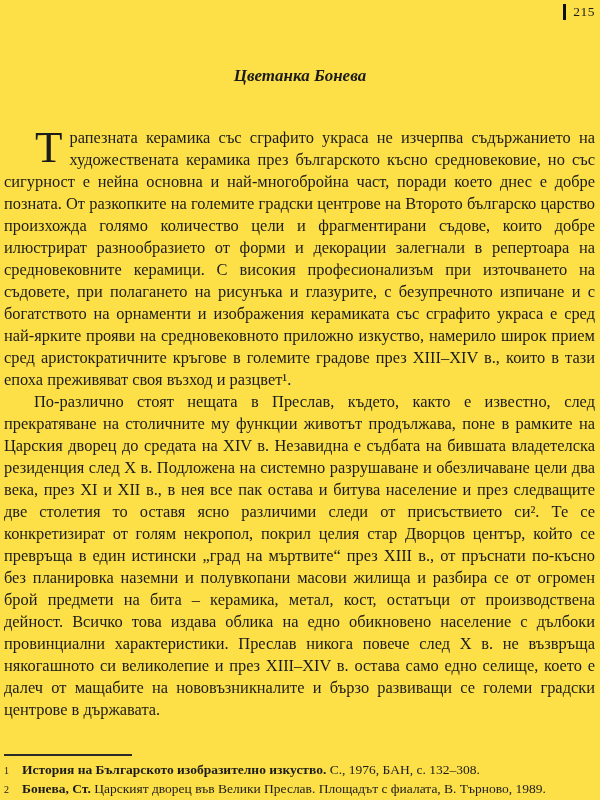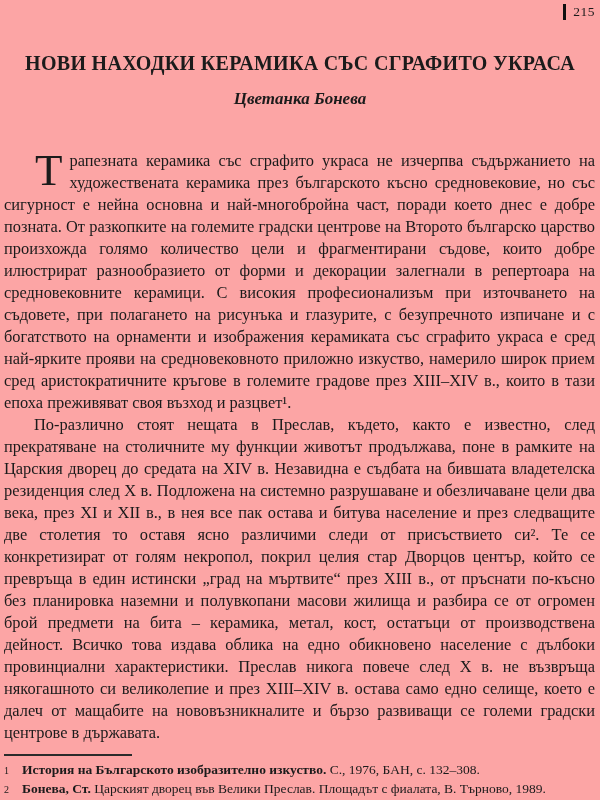--- a/index.html
+++ b/index.html
@@ -4,21 +4,21 @@
 <style>
   html, body {
     margin: 0;
     padding: 0;
     background: #ffffff;
   }
   .page {
     position: relative;
     width: 600px;
     height: 800px;
-    background: #fca5a5;
+    background: #fde047;
     overflow: hidden;
     font-family: "Liberation Serif", serif;
     color: #1b1b1b;
   }
   .pagenum-wrap {
     position: absolute;
     top: 4px;
     right: 5px;
     display: flex;
     align-items: center;
@@ -95,21 +95,20 @@
 <body>
 
 <div class="page">
 
   <div class="pagenum-wrap">
     <span class="pagenum-bar"></span>
     <span class="pagenum">215</span>
   </div>
 
   <h1 class="title">
-    <span class="title-line">НОВИ НАХОДКИ КЕРАМИКА СЪС СГРАФИТО УКРАСА</span>
   </h1>
 
   <div class="author">Цветанка Бонева</div>
 
   <div class="body-text">
     <p class="para"><span class="dropcap">Т</span><span>рапезната керамика със сграфито украса не изчерпва съдържанието на художествената керамика през българското късно средновековие, но със сигурност е нейна основна и най-многобройна част, поради което днес е добре позната. От разкопките на големите градски центрове на Второто българско царство произхожда голямо количество цели и фрагментирани съдове, които добре илюстрират разнообразието от форми и декорации залегнали в репертоара на средновековните керамици. С високия професионализъм при източването на съдовете, при полагането на рисунъка и глазурите, с безупречното изпичане и с богатството на орнаменти и изображения керамиката със сграфито украса е сред най-ярките прояви на средновековното приложно изкуство, намерило широк прием сред аристократичните кръгове в големите градове през XIII–XIV в., които в тази епоха преживяват своя възход и разцвет¹.</span></p>
     <p class="para para-indent">По-различно стоят нещата в Преслав, където, както е известно, след прекратяване на столичните му функции животът продължава, поне в рамките на Царския дворец до средата на XIV в. Незавидна е съдбата на бившата владетелска резиденция след X в. Подложена на системно разрушаване и обезличаване цели два века, през XI и XII в., в нея все пак остава и битува население и през следващите две столетия то оставя ясно различими следи от присъствието си². Те се конкретизират от голям некропол, покрил целия стар Дворцов център, който се превръща в един истински „град на мъртвите“ през XIII в., от пръснати по-късно без планировка наземни и полувкопани масови жилища и разбира се от огромен брой предмети на бита – керамика, метал, кост, остатъци от производствена дейност. Всичко това издава облика на едно обикновено население с дълбоки провинциални характеристики. Преслав никога повече след X в. не възвръща някогашното си великолепие и през XIII–XIV в. остава само едно селище, което е далеч от мащабите на нововъзникналите и бързо развиващи се големи градски центрове в държавата.</p>
   </div>
 
   <div class="footnotes">

